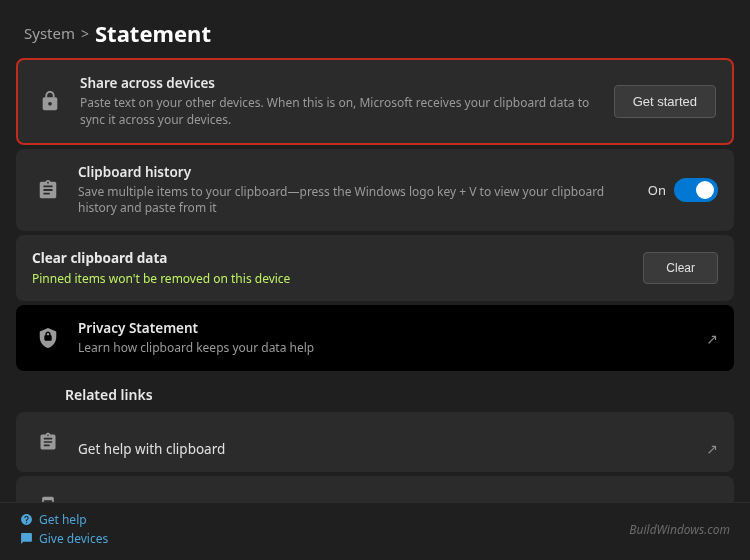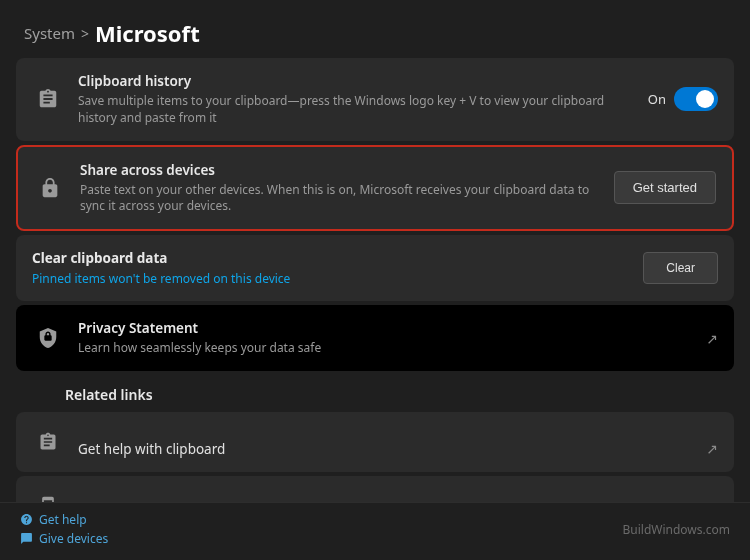--- a/index.html
+++ b/index.html
@@ -150,21 +150,21 @@
 
     .clear-section-title {
       font-size: 13.5px;
       font-weight: 700;
       color: #e8e8e8;
       margin-bottom: 3px;
     }
 
     .clear-section-desc {
       font-size: 12px;
-      color: #0ea5e9;
+      color: #bef264;
     }
 
     .clear-btn {
       background: #3a3a3a;
       border: 1px solid #555;
       color: #e0e0e0;
       padding: 8px 22px;
       border-radius: 4px;
       cursor: pointer;
       font-size: 12px;
@@ -239,91 +239,92 @@
       gap: 6px;
       font-size: 12px;
       color: #4ea5d9;
       cursor: pointer;
       text-decoration: none;
     }
 
     .footer-brand {
       font-size: 12px;
       color: #6a6a6a;
+      font-style: italic;
     }
 
     svg {
       fill: currentColor;
     }
 
     .icon-gray {
       color: #9a9a9a;
     }
   </style>
 </head>
 <body>
 
 <div class="page">
 
   <div class="header">
     <span class="header-system">System</span>
     <span class="header-chevron">&gt;</span>
-    <span class="header-title">Microsoft</span>
+    <span class="header-title">Statement</span>
   </div>
 
   <div class="content">
+
+    <div class="settings-card with-border">
+      <div class="settings-card-icon icon-gray">
+        <svg width="22" height="22" viewBox="0 0 24 24" xmlns="http://www.w3.org/2000/svg">
+          <path d="M18 8h-1V6c0-2.76-2.24-5-5-5S7 3.24 7 6v2H6c-1.1 0-2 .9-2 2v10c0 1.1.9 2 2 2h12c1.1 0 2-.9 2-2V10c0-1.1-.9-2-2-2zm-6 9c-1.1 0-2-.9-2-2s.9-2 2-2 2 .9 2 2-.9 2-2 2zm3.1-9H8.9V6c0-1.71 1.39-3.1 3.1-3.1 1.71 0 3.1 1.39 3.1 3.1v2z"></path>
+        </svg>
+      </div>
+      <div class="settings-card-content">
+        <div class="settings-card-title">Share across devices</div>
+        <div class="settings-card-desc">Paste text on your other devices. When this is on, Microsoft receives your clipboard data to sync it across your devices.</div>
+      </div>
+      <button class="get-started-btn">Get started</button>
+    </div>
 
     <div class="settings-card">
       <div class="settings-card-icon icon-gray">
         <svg width="22" height="22" viewBox="0 0 24 24" xmlns="http://www.w3.org/2000/svg">
           <path d="M19 3h-4.18C14.4 1.84 13.3 1 12 1c-1.3 0-2.4.84-2.82 2H5c-1.1 0-2 .9-2 2v14c0 1.1.9 2 2 2h14c1.1 0 2-.9 2-2V5c0-1.1-.9-2-2-2zm-7 0c.55 0 1 .45 1 1s-.45 1-1 1-1-.45-1-1 .45-1 1-1zm2 14H7v-2h7v2zm3-4H7v-2h10v2zm0-4H7V7h10v2z"></path>
         </svg>
       </div>
       <div class="settings-card-content">
         <div class="settings-card-title">Clipboard history</div>
         <div class="settings-card-desc">Save multiple items to your clipboard—press the Windows logo key  + V to view your clipboard history and paste from it</div>
       </div>
       <div class="toggle-container">
         <span class="toggle-label">On</span>
         <div class="toggle">
           <div class="toggle-knob"></div>
         </div>
       </div>
     </div>
 
-    <div class="settings-card with-border">
-      <div class="settings-card-icon icon-gray">
-        <svg width="22" height="22" viewBox="0 0 24 24" xmlns="http://www.w3.org/2000/svg">
-          <path d="M18 8h-1V6c0-2.76-2.24-5-5-5S7 3.24 7 6v2H6c-1.1 0-2 .9-2 2v10c0 1.1.9 2 2 2h12c1.1 0 2-.9 2-2V10c0-1.1-.9-2-2-2zm-6 9c-1.1 0-2-.9-2-2s.9-2 2-2 2 .9 2 2-.9 2-2 2zm3.1-9H8.9V6c0-1.71 1.39-3.1 3.1-3.1 1.71 0 3.1 1.39 3.1 3.1v2z"></path>
-        </svg>
-      </div>
-      <div class="settings-card-content">
-        <div class="settings-card-title">Share across devices</div>
-        <div class="settings-card-desc">Paste text on your other devices. When this is on, Microsoft receives your clipboard data to sync it across your devices.</div>
-      </div>
-      <button class="get-started-btn">Get started</button>
-    </div>
-
     <div class="clear-section">
       <div class="clear-section-left">
         <div class="clear-section-title">Clear clipboard data</div>
         <div class="clear-section-desc">Pinned items won't be removed on this device</div>
       </div>
       <button class="clear-btn">Clear</button>
     </div>
 
     <div class="privacy-card">
       <div class="settings-card-icon icon-gray">
         <svg width="22" height="22" viewBox="0 0 24 24" xmlns="http://www.w3.org/2000/svg">
           <path d="M12 1L3 5v6c0 5.55 3.84 10.74 9 12 5.16-1.26 9-6.45 9-12V5l-9-4zm0 4c1.4 0 2.8 1.1 2.8 2.5V9c.6 0 1.2.6 1.2 1.3v3.5c0 .6-.6 1.2-1.2 1.2H9.2C8.6 15 8 14.4 8 13.7v-3.5C8 9.6 8.6 9 9.2 9V7.5C9.2 6.1 10.6 5 12 5zm0 1.5c-.8 0-1.3.7-1.3 1.2V9h2.5V7.7c0-.5-.4-1.2-1.2-1.2z"></path>
         </svg>
       </div>
       <div class="settings-card-content">
         <div class="settings-card-title">Privacy Statement</div>
-        <div class="settings-card-desc">Learn how seamlessly keeps your data safe</div>
+        <div class="settings-card-desc">Learn how clipboard keeps your data help</div>
       </div>
       <span class="external-link-icon">↗</span>
     </div>
 
     <div class="related-links-section">
       <div class="related-links-title">Related links</div>
 
       <div class="related-link-item">
         <div class="settings-card-icon icon-gray">
           <svg width="20" height="20" viewBox="0 0 24 24" xmlns="http://www.w3.org/2000/svg">

